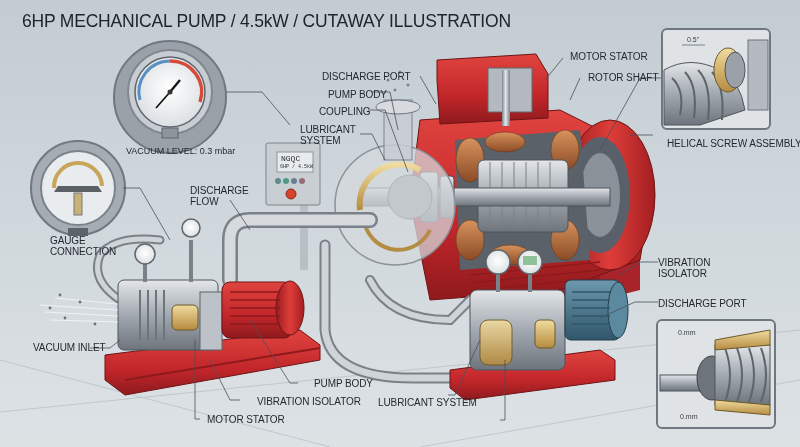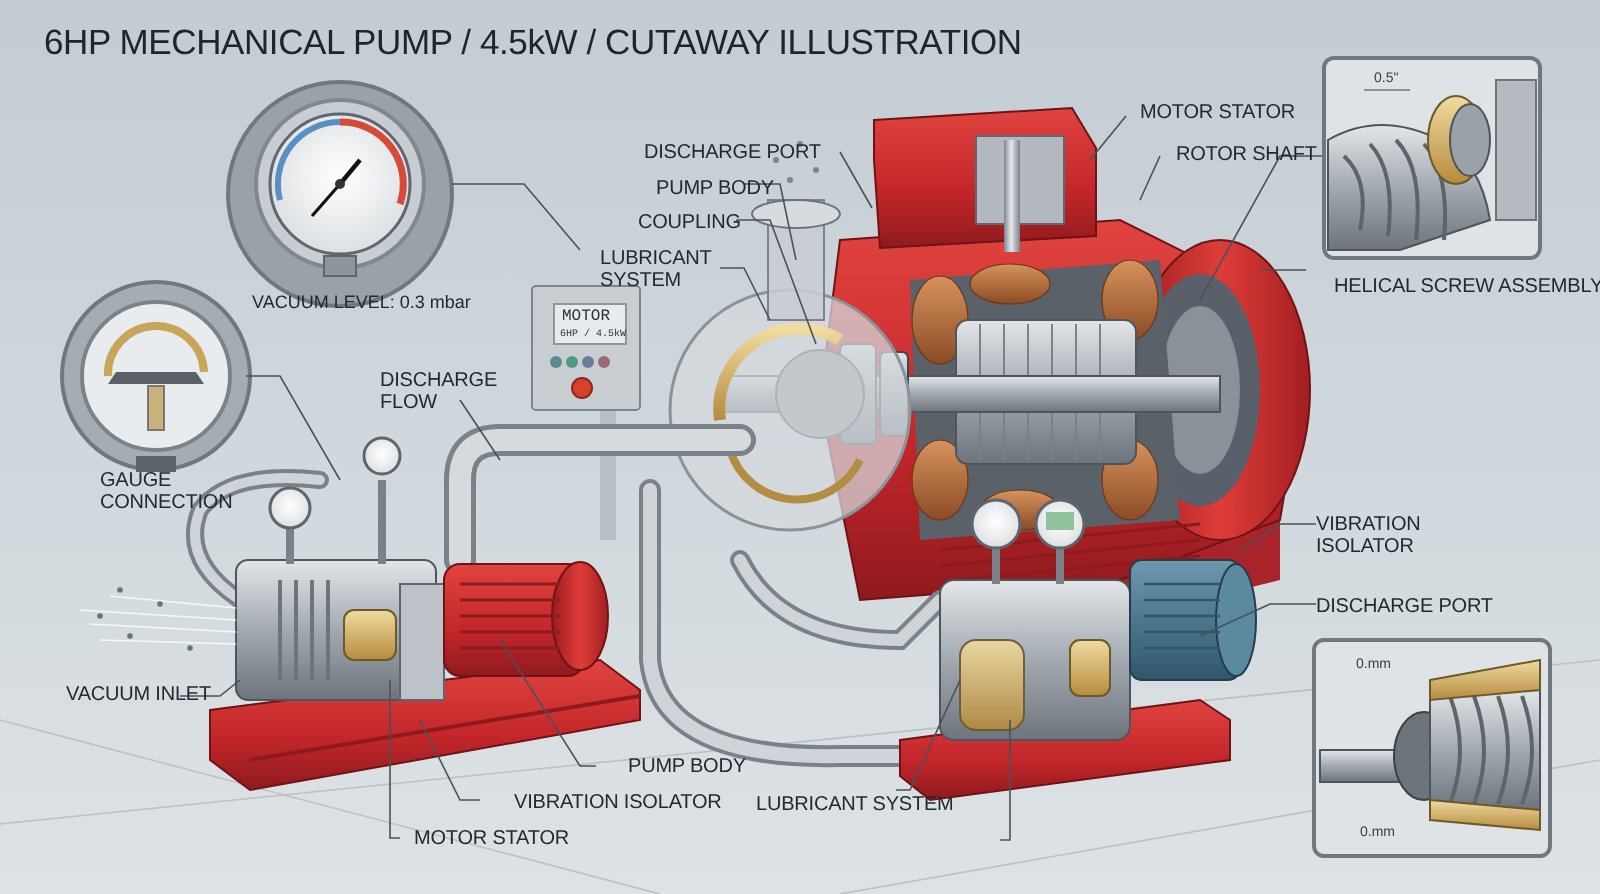--- a/index.html
+++ b/index.html
@@ -325,20 +325,20 @@
 </div>
 <div class="lbl" style="left:658px;top:298px">DISCHARGE PORT</div>
 
 <div class="lbl" style="left:33px;top:342px">VACUUM INLET</div>
 <div class="lbl" style="left:314px;top:378px">PUMP BODY</div>
 <div class="lbl" style="left:257px;top:396px">VIBRATION ISOLATOR</div>
 <div class="lbl" style="left:207px;top:414px">MOTOR STATOR</div>
 
 <div class="lbl" style="left:378px;top:397px">LUBRICANT SYSTEM</div>
 
-<div class="panel-text" style="left:281px;top:154px;font-size:8px">MOTOR</div>
+<div class="panel-text" style="left:281px;top:154px;font-size:8px">NGQC</div>
 <div class="panel-text" style="left:280px;top:164px;font-size:5px">6HP / 4.5kW</div>
 
 <div class="dim" style="left:687px;top:36px">0.5"</div>
 <div class="dim" style="left:678px;top:329px">0.mm</div>
 <div class="dim" style="left:680px;top:413px">0.mm</div>
 
 </div>
 
 </body></html>

